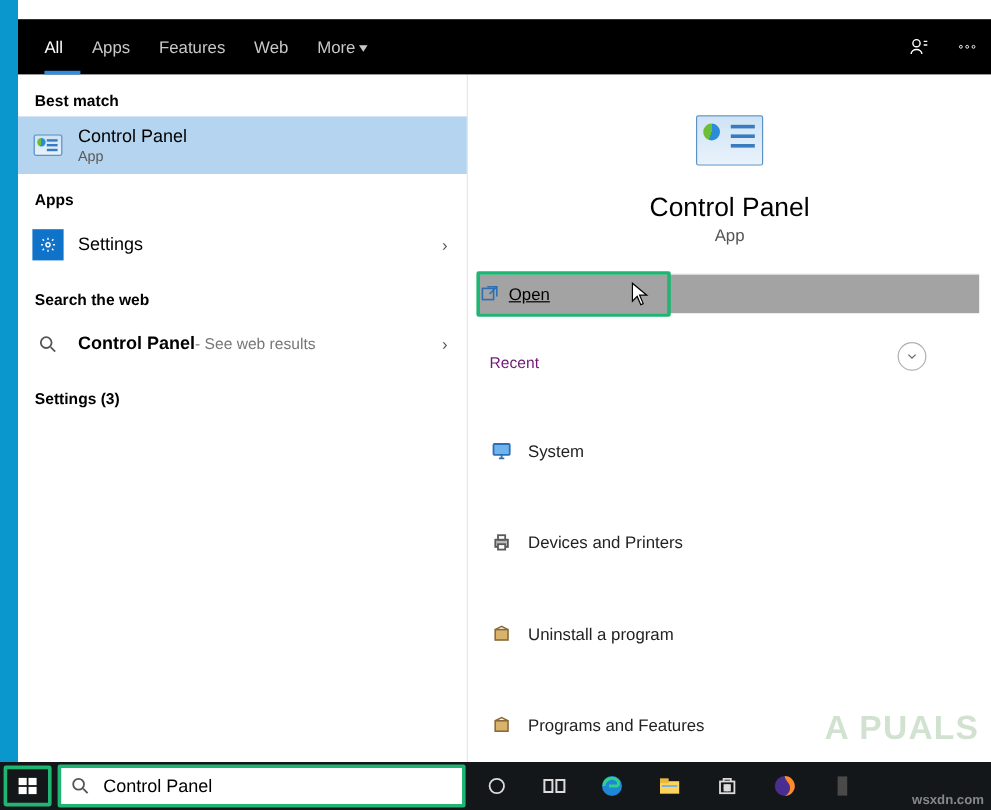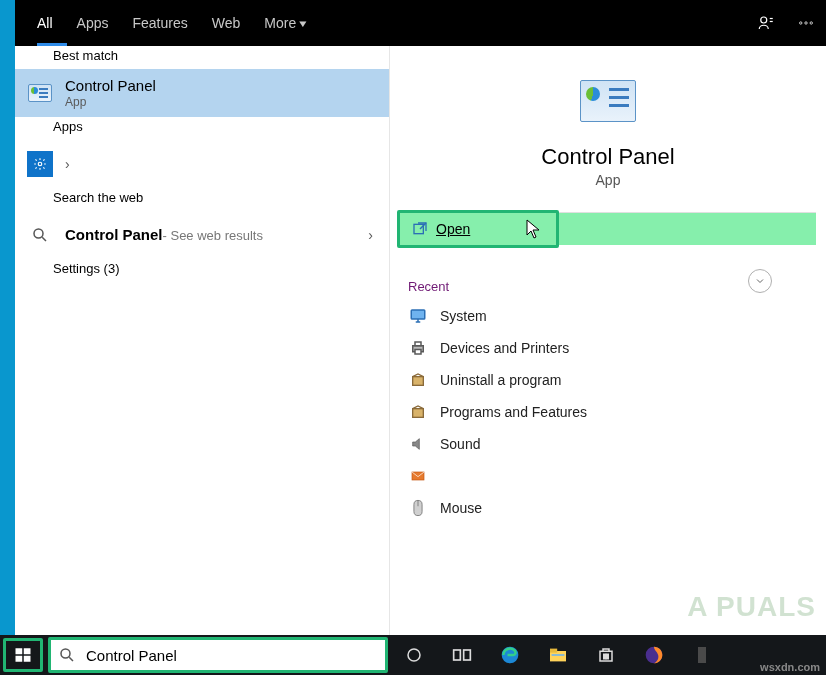--- a/index.html
+++ b/index.html
@@ -33,20 +33,21 @@
     position: relative;
   }
   .tabs {
     height: 46px;
     background: #000;
     display: flex;
     align-items: center;
     padding-left: 10px;
     color: #e4e4e4;
     position: relative;
+    margin-top: 16px;
   }
   .tab {
     padding: 0 12px;
     height: 100%;
     display: flex;
     align-items: center;
     cursor: pointer;
     font-size: 14px;
     color: #c8c8c8;
   }
@@ -95,25 +96,24 @@
   }
   .right {
     flex: 1;
     display: flex;
     flex-direction: column;
     position: relative;
     padding-top: 10px;
   }
 
   .sect-h {
-    font-weight: 400;
+    font-weight: 700;
     font-size: 13px;
-    padding: 2px 14px 6px 14px;
+    padding: 14px 14px 6px 14px;
     color: #000;
-    margin-left: 24px;
   }
   .row {
     height: 48px;
     display: flex;
     align-items: center;
     padding: 0 12px;
     position: relative;
     cursor: pointer;
   }
   .row.selected { background: #b4d4ef; }
@@ -190,22 +190,22 @@
   .cp-icon.big::after{right:6px;top:7px;width:20px;height:3px;box-shadow:0 8px 0 #3a7bbf,0 16px 0 #3a7bbf;}
 
   .open-wrap{
     margin: 0 10px;
     padding: 0;
     position:relative;
   }
   .open-row{
     height:32px;
     display:flex;align-items:center;
-    background:#86efac;
-    padding-left:12px;
+    background:#a3a3a3;
+    padding-left:0;
     cursor:pointer;
     text-decoration:underline;
   }
   .open-row .txt{margin-left:8px;font-size:14px;}
   .open-highlight{
     position:absolute;top:-3px;left:-3px;
     width:162px;height:38px;
     border:3px solid #21b573;
     border-radius:2px;
     pointer-events:none;
@@ -225,21 +225,21 @@
   }
   .below-open{position:relative;margin:0 10px;}
 
   .recent-h{
     font-size:13px;color:#701a75;
     padding:34px 10px 6px 18px;
   }
   .recent-list{padding:0 8px 0 8px;}
   .r-row{
     height:32px;display:flex;align-items:center;
-    padding:0 10px;cursor:pointer;border-radius:2px;
+    padding:0 10px;cursor:pointer;border-radius:2px;margin-top:44px;
   }
   .r-row .ic{width:20px;height:20px;margin-right:12px;display:flex;align-items:center;justify-content:center;}
   .r-row .lbl{font-size:14px;color:#222;}
 
   .watermark{
     position:absolute;right:10px;bottom:52px;
     font-size:28px;font-weight:700;letter-spacing:1px;
     color:rgba(90,150,90,.28);
   }
   .credit{
@@ -344,20 +344,23 @@
         </div>
 
         <div class="sect-h">Apps</div>
 
         <div class="row">
           <div class="ric gear-icon">
             <svg width="14" height="14" viewBox="0 0 24 24" stroke-width="2" fill="none">
                 <circle cx="12" cy="12" r="3"></circle>
                 <path d="M12 2v3M12 19v3M4.2 4.2l2.1 2.1M17.7 17.7l2.1 2.1M2 12h3M19 12h3M4.2 19.8l2.1-2.1M17.7 6.3l2.1-2.1"></path>
               </svg>
+          </div>
+          <div class="rtxt">
+            <div class="title">Settings</div>
           </div>
           <div class="chev">›</div>
         </div>
 
         <div class="sect-h">Search the web</div>
 
         <div class="row">
           <div class="ric search-mini">
             <svg width="18" height="18" viewBox="0 0 24 24" fill="none" stroke="#555" stroke-width="2">
                 <circle cx="10" cy="10" r="6"></circle>

